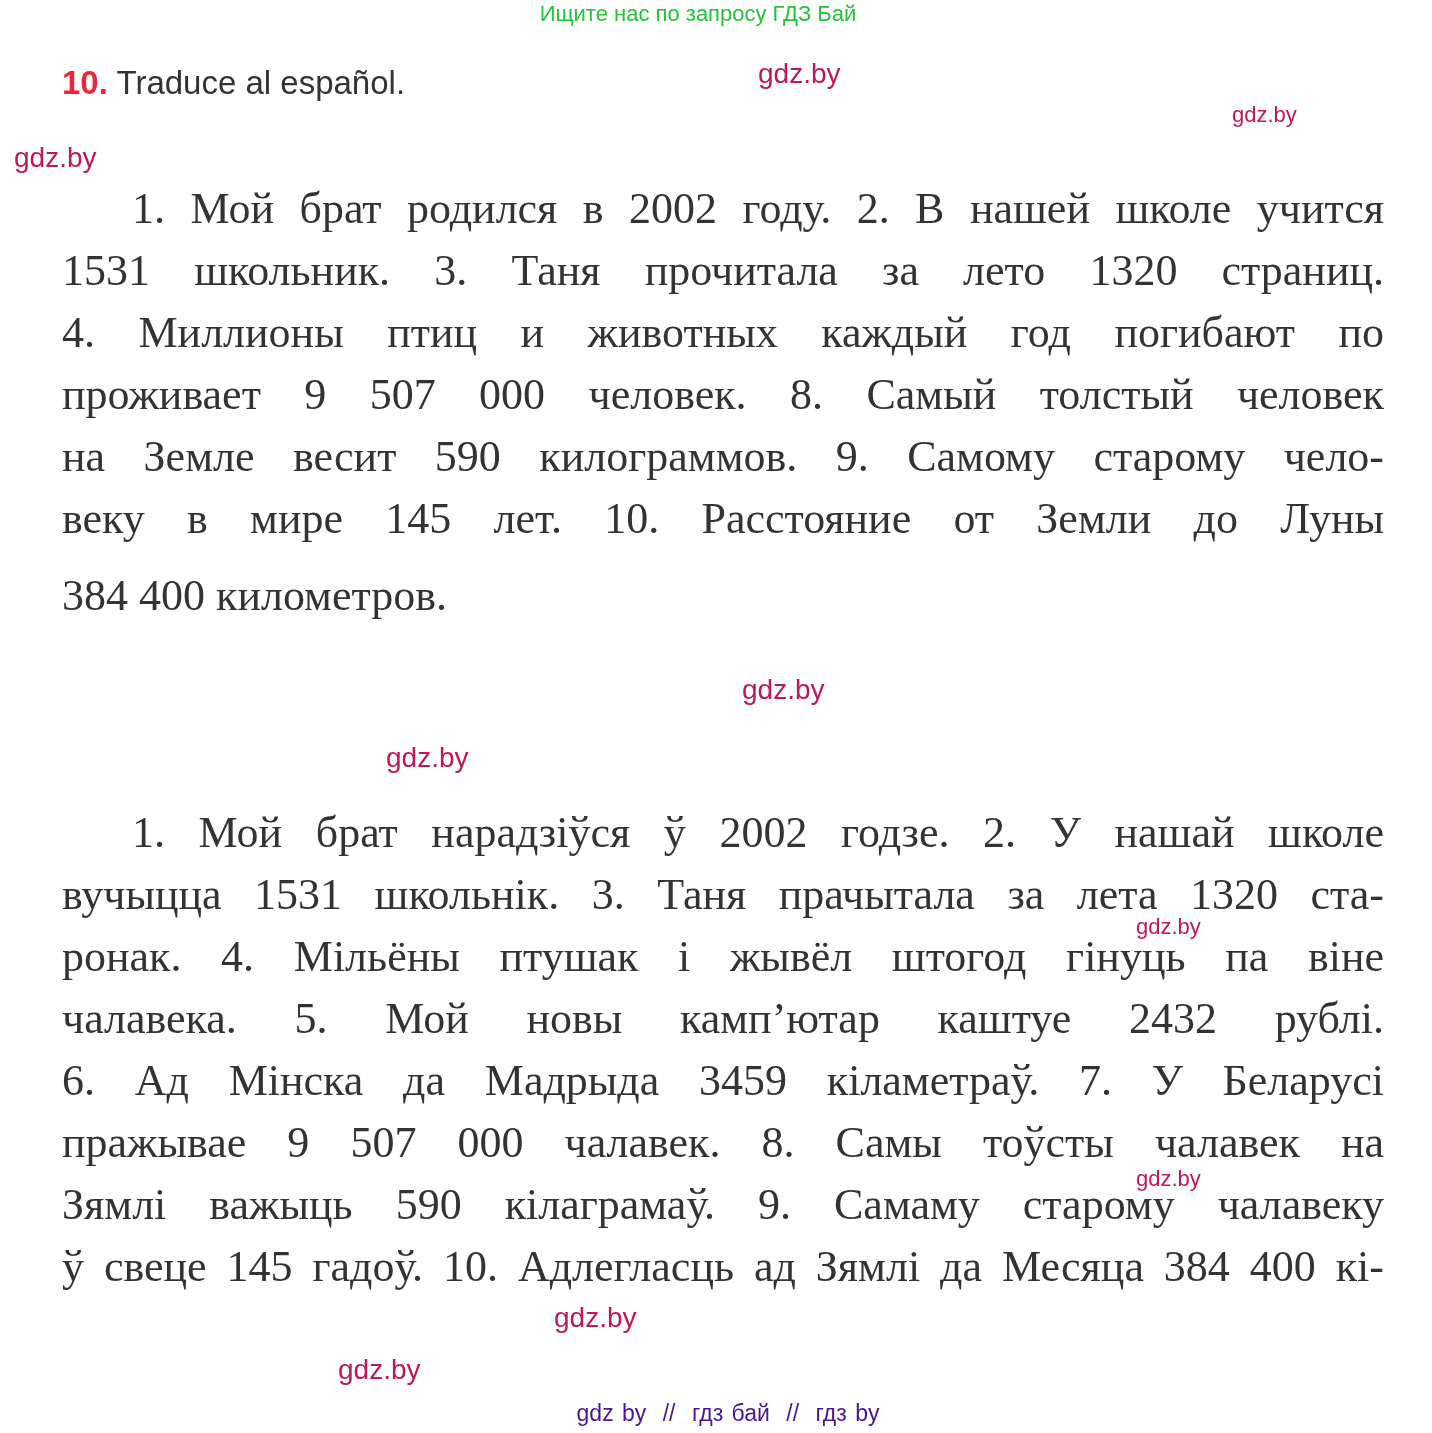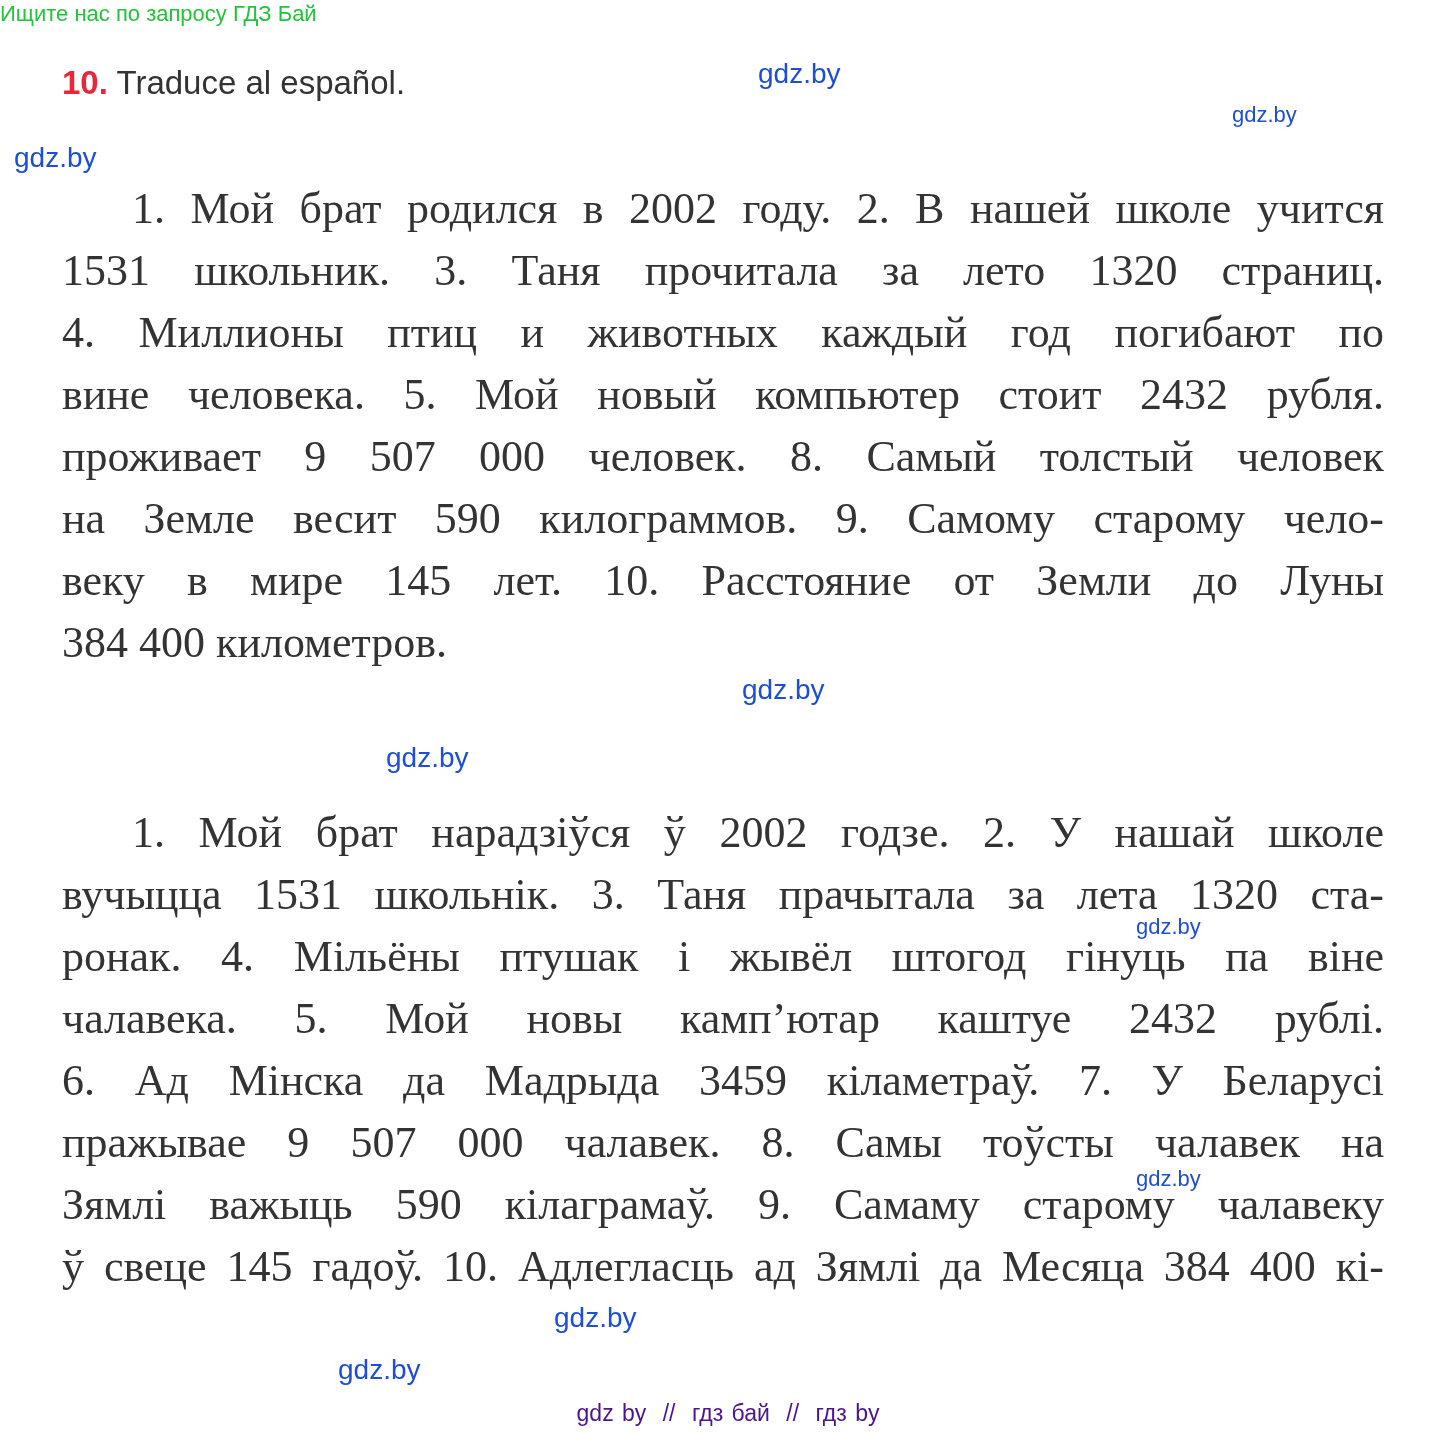--- a/index.html
+++ b/index.html
@@ -13,21 +13,21 @@
       position: relative;
       overflow: hidden;
       font-family: "Liberation Serif", serif;
       color: #333333;
     }
     .top-banner {
       position: absolute;
       top: 0;
       left: 0;
       width: 1396px;
-      text-align: left;
+      text-align: center;
       font-family: "Liberation Sans", sans-serif;
       font-size: 22px;
       color: #22c43a;
       line-height: 28px;
     }
     .task-heading {
       position: absolute;
       left: 62px;
       top: 60px;
       font-family: "Liberation Sans", sans-serif;
@@ -36,21 +36,21 @@
       color: #333333;
       white-space: nowrap;
     }
     .task-number {
       color: #e8283a;
       font-weight: bold;
     }
     .watermark {
       position: absolute;
       font-family: "Liberation Sans", sans-serif;
-      color: #1d4ed8;
+      color: #be185d;
       white-space: nowrap;
     }
     .wm-lg { font-size: 28px; }
     .wm-sm { font-size: 22px; }
     .paragraph {
       position: absolute;
       left: 62px;
       width: 1322px;
       font-family: "Liberation Serif", serif;
       font-size: 44px;
@@ -61,20 +61,21 @@
     }
     .paragraph .line {
       display: block;
       text-align: justify;
       text-align-last: justify;
       white-space: nowrap;
       height: 62px;
     }
     .paragraph .line.last {
       text-align-last: left;
+      margin-top: 15px;
     }
     .paragraph .line.indent {
       padding-left: 70px;
     }
     .para-ru { top: 178px; }
     .para-by { top: 802px; }
     .footer-links {
       position: absolute;
       top: 1400px;
       left: 12px;
@@ -94,21 +95,20 @@
 
 <div class="task-heading">
   <span class="task-number">10.</span>
   <span>Traduce al español.</span>
 </div>
 
 <div class="paragraph para-ru">
   <span class="line indent">1. Мой брат родился в 2002 году. 2. В нашей школе учится</span>
   <span class="line">1531 школьник. 3. Таня прочитала за лето 1320 страниц.</span>
   <span class="line">4. Миллионы птиц и животных каждый год погибают по</span>
-  <span class="line">вине человека. 5. Мой новый компьютер стоит 2432 рубля.</span>
   <span class="line">проживает 9 507 000 человек. 8. Самый толстый человек</span>
   <span class="line">на Земле весит 590 килограммов. 9. Самому старому чело-</span>
   <span class="line">веку в мире 145 лет. 10. Расстояние от Земли до Луны</span>
   <span class="line last">384 400 километров.</span>
 </div>
 
 <div class="paragraph para-by">
   <span class="line indent">1. Мой брат нарадзіўся ў 2002 годзе. 2. У нашай школе</span>
   <span class="line">вучыцца 1531 школьнік. 3. Таня прачытала за лета 1320 ста-</span>
   <span class="line">ронак. 4. Мільёны птушак і жывёл штогод гінуць па віне</span>

